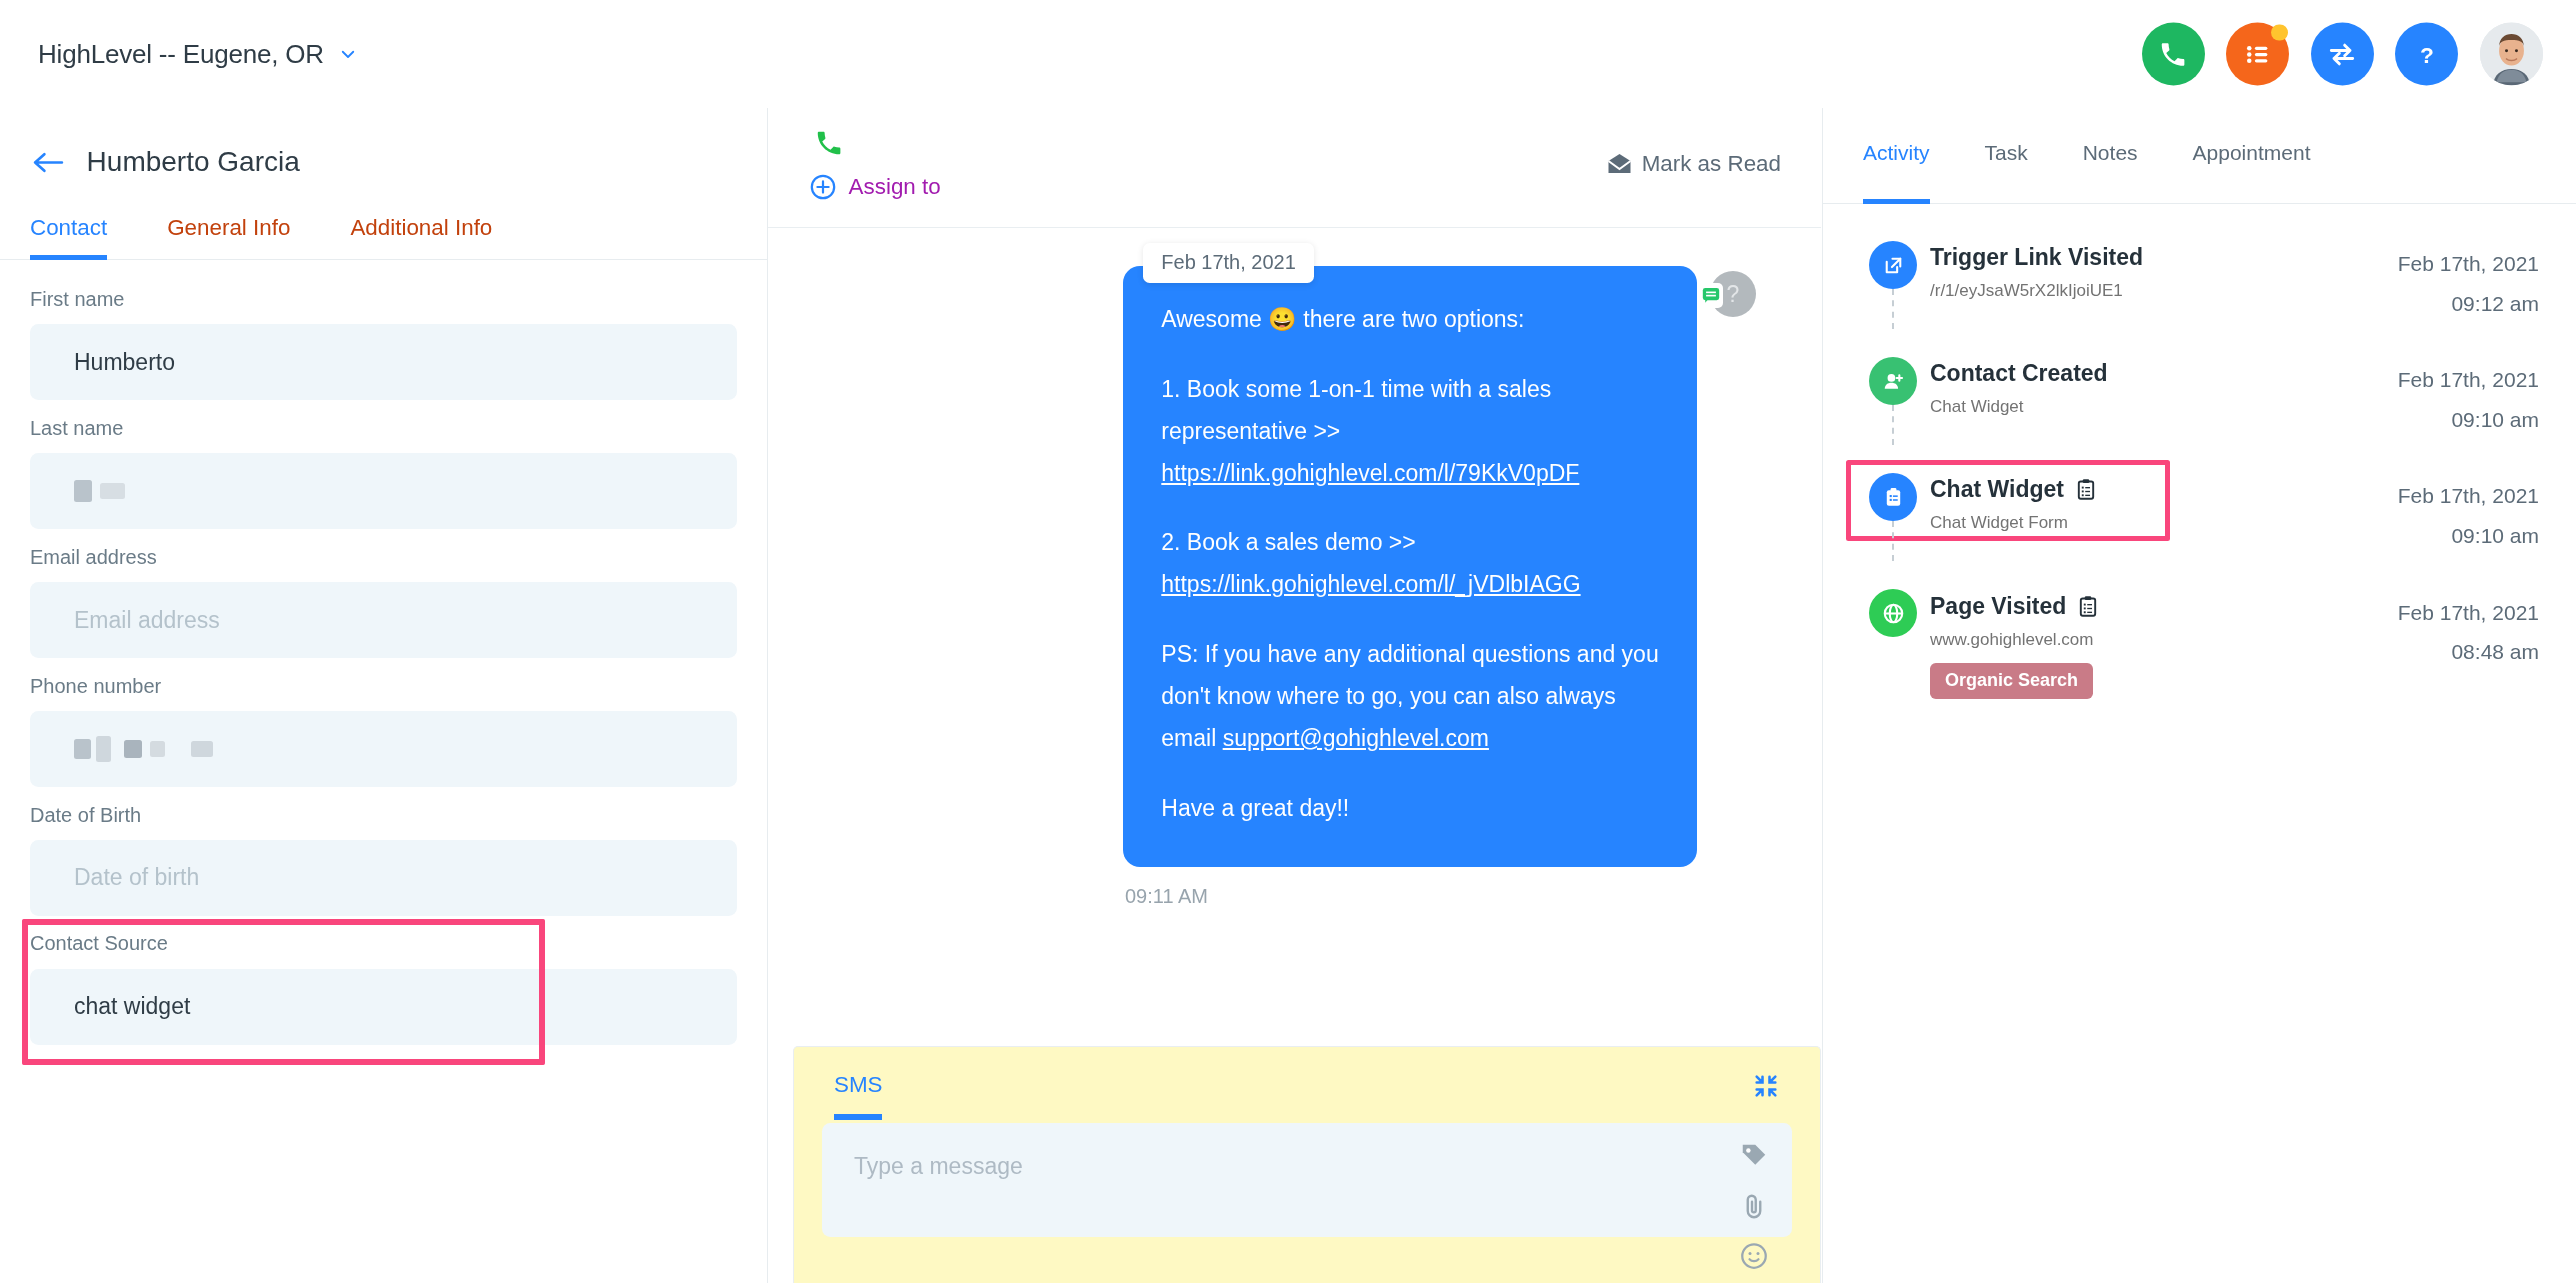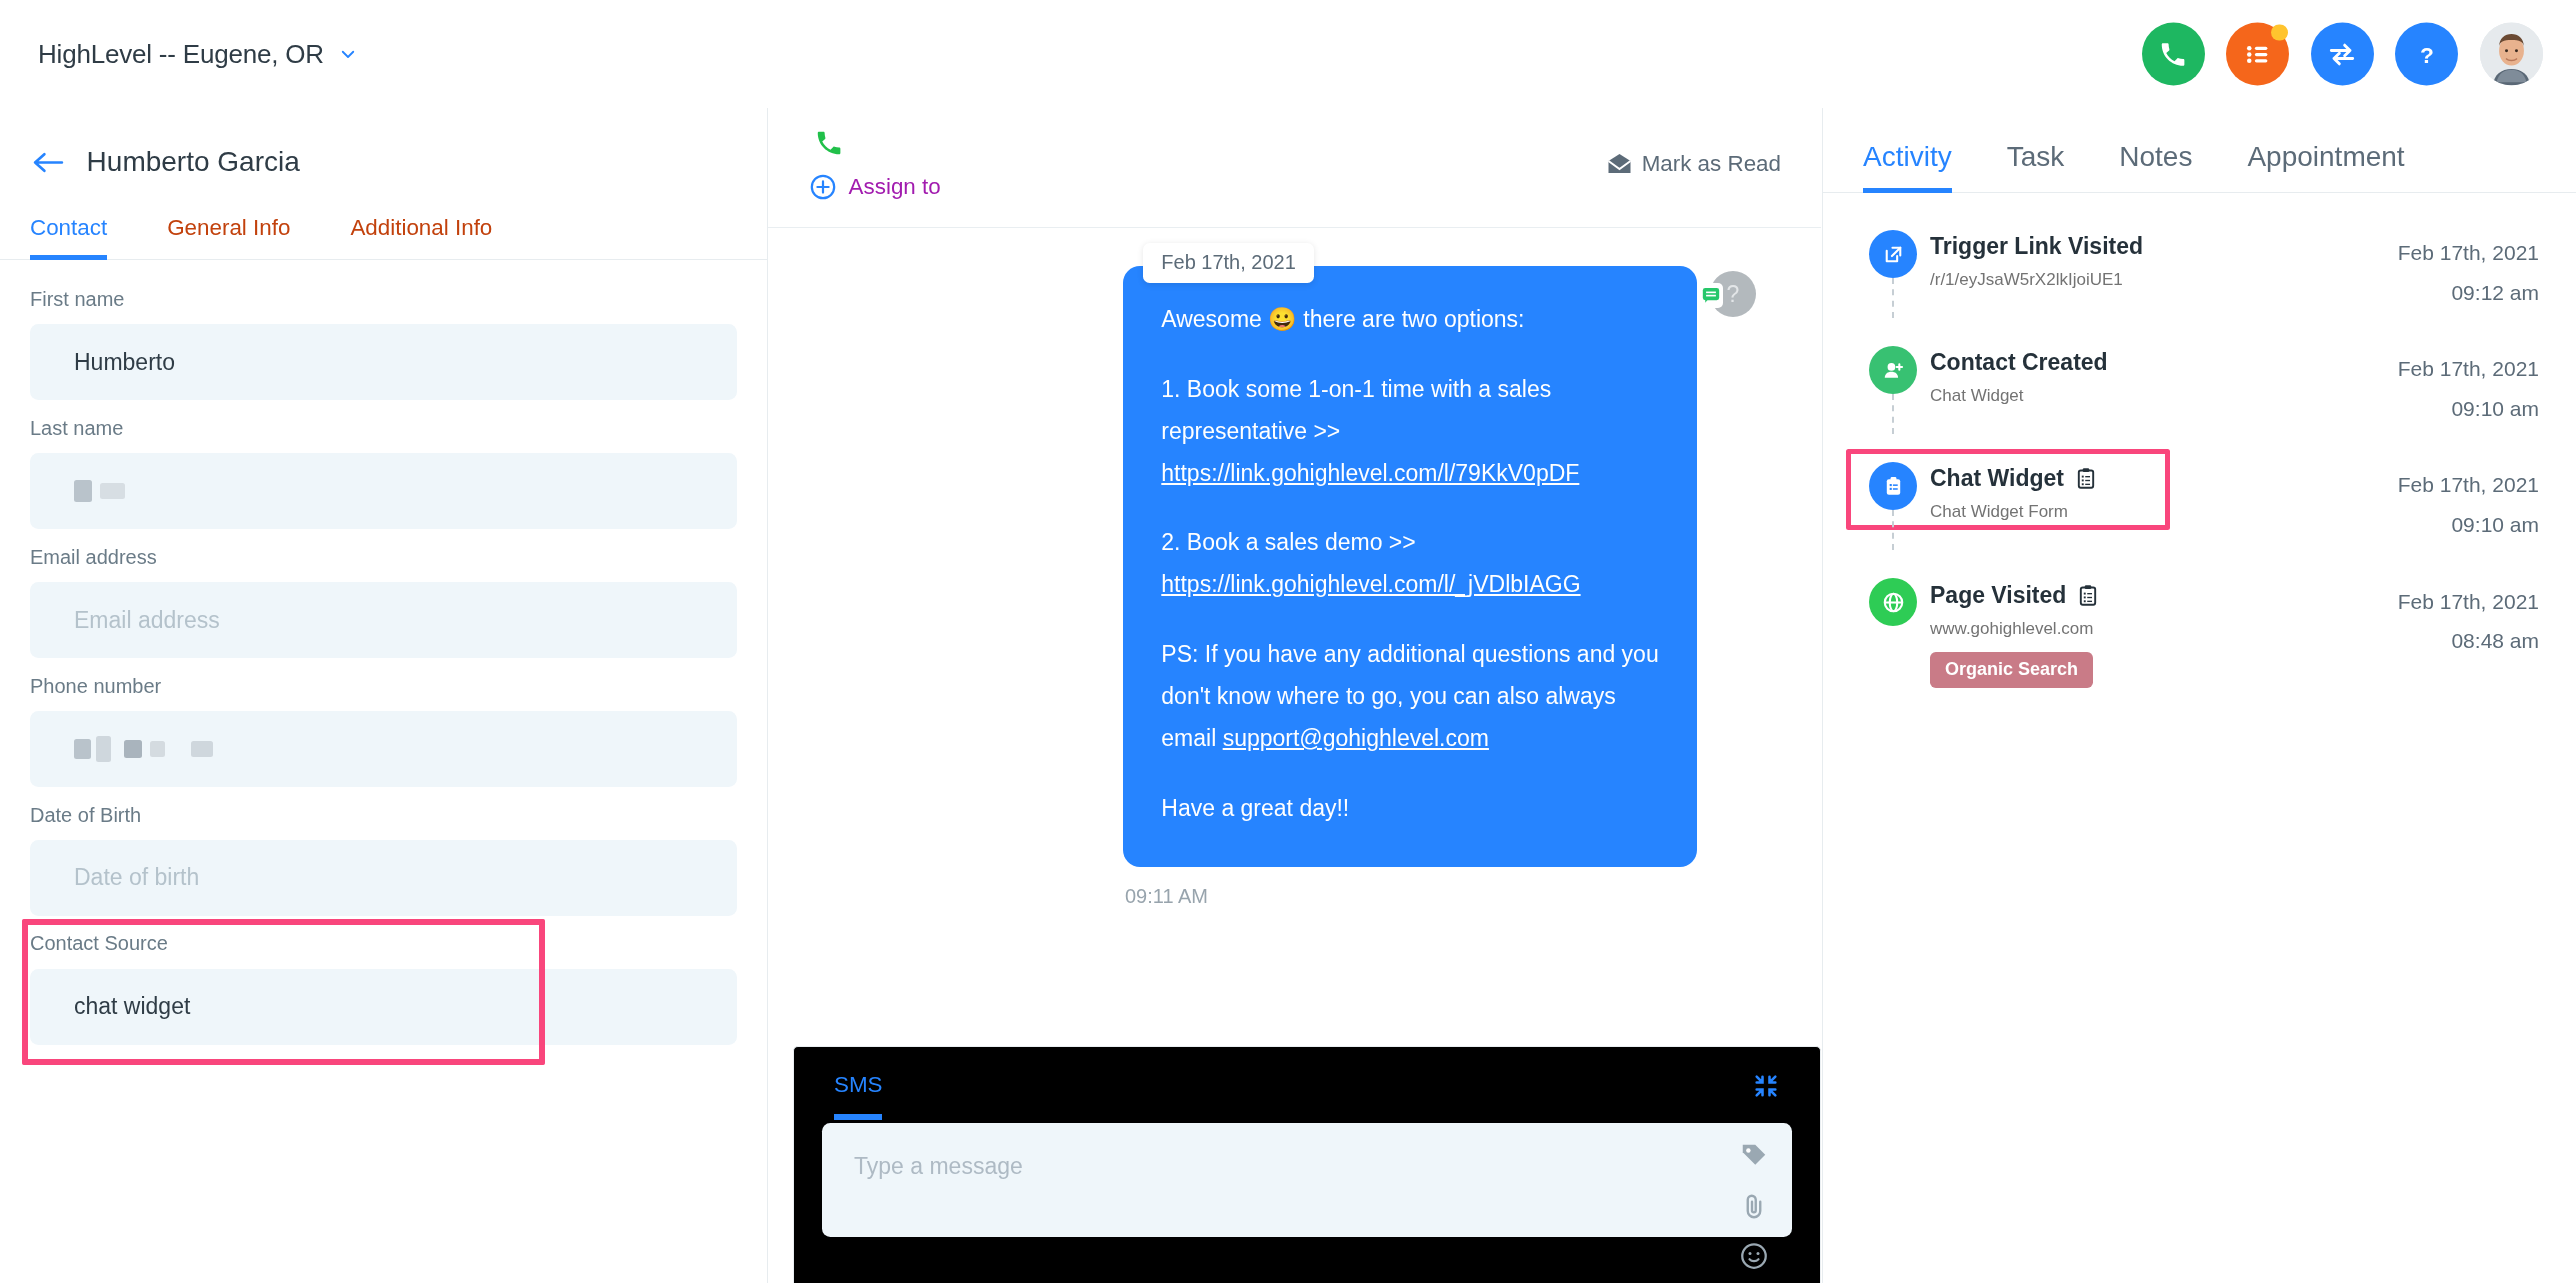--- a/index.html
+++ b/index.html
@@ -130,21 +130,21 @@
   .chat-badge {
     position:absolute; left:-11.6px; top:11.6px; width:25px; height:25px;
     background:#fff; border-radius:5px; display:flex;
     align-items:center; justify-content:center;
   }
   .msg-time { font-size:20px; color:#98a4ad; margin-top:18px; padding-left:1.7px; }
 
   
   .compose {
     position:absolute; left:25px; right:0; bottom:0; height:237px;
-    background:#000000; border:0.8px solid #e9eef1; border-bottom:none;
+    background:#fef9c3; border:0.8px solid #e9eef1; border-bottom:none;
     border-radius:5px 5px 0 0;
     margin-top:16px;
   }
   .compose-tabs { position:relative; padding:25px 0 0 40px; }
   .compose-tab {
     display:inline-block; font-size:22.4px; color:#2684ff;
     padding-bottom:21.6px; position:relative; cursor:pointer;
   }
   .compose-tab::after {
     content:""; position:absolute; left:0; width:48px; height:5.8px;
@@ -165,21 +165,21 @@
   
   .right-panel {
     position:absolute; left:1822px; top:108px; width:754px; height:1175px;
     background:#fff; border-left:0.8px solid #e7ecef;
   }
   .rp-tabs {
     display:flex; gap:55px; padding:33px 0 0 40px;
     border-bottom:0.8px solid #e7ecef;
   }
   .rp-tab {
-    font-size:28px; color:#5c6b78; padding-bottom:19px;
+    font-size:21px; color:#5c6b78; padding-bottom:38px;
     position:relative; cursor:pointer;
   }
   .rp-tab.active { color:#2684ff; }
   .rp-tab.active::after {
     content:""; position:absolute; left:0; right:0; bottom:-0.8px;
     height:5px; background:#2684ff;
   }
   .timeline { position:relative; padding:37px 37px 0 46px; }
   .tl-item { display:flex; position:relative; padding-bottom:33px; }
   .tl-rail { position:relative; width:61px; flex:0 0 61px; }

